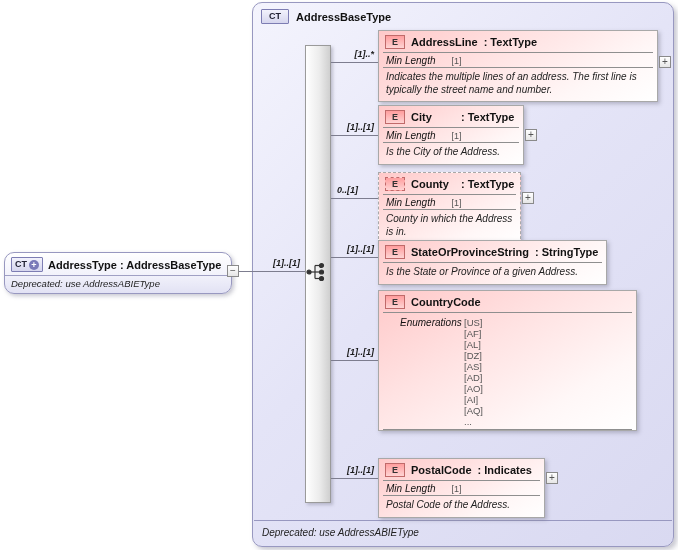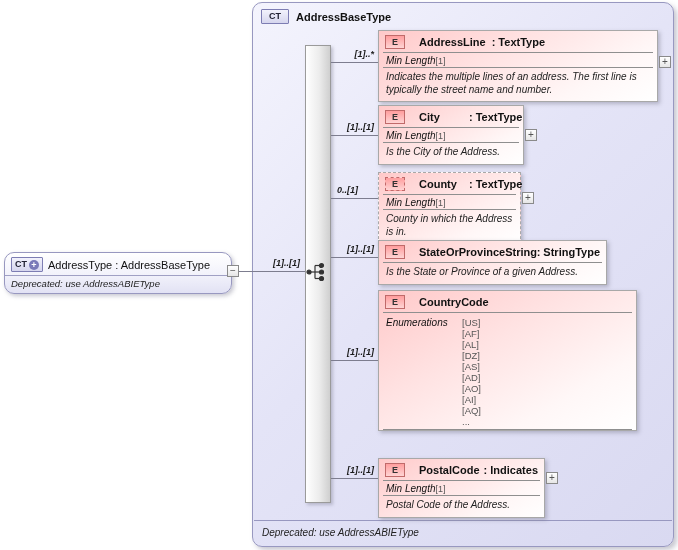--- a/index.html
+++ b/index.html
@@ -33,21 +33,21 @@
   .container-note { position:absolute; left:9px; bottom:8px; font-style:italic; font-size:10px; color:#222; }
 
   
   .root-box {
     position:absolute; left:4px; top:252px; width:226px; height:40px;
     border:1px solid var(--container-border); border-radius:10px;
     background:linear-gradient(#ffffff 0%, #f2f2fb 55%, #e2e2f4 100%);
     box-shadow:2px 2px 4px rgba(130,130,150,.45);
   }
   .root-title-row { display:flex; align-items:center; gap:5px; padding:4px 6px 3px; border-bottom:1px solid #a0a0c4; }
-  .root-title { font-weight:normal; font-size:11px; white-space:nowrap; }
+  .root-title { font-weight:bold; font-size:11px; white-space:nowrap; }
   .root-note { padding:2px 6px; font-style:italic; font-size:9.5px; color:#222; }
 
   
   .toggle {
     position:absolute; width:12px; height:12px; box-sizing:border-box;
     border:1px solid #8a8a8a; background:linear-gradient(#ffffff,#e6e6e6);
     font-size:10px; line-height:10px; text-align:center; color:#555; cursor:pointer;
   }
 
   
@@ -75,28 +75,28 @@
   }
   .ebox.dashed { border-style:dashed; }
   .etitle { display:flex; align-items:center; gap:6px; padding:4px 6px 3px; }
   .badge-e {
     display:inline-block; width:18px; height:12px; line-height:12px; flex:none;
     text-align:center; font-size:9px; font-weight:bold; color:#333;
     border:1px solid var(--badge-e-border);
     background:linear-gradient(#ff9d9d,#ffd4d4);
   }
   .badge-e.dashed { border-style:dashed; }
-  .ename { font-weight:bold; font-size:11px; min-width:44px; white-space:nowrap;margin-left:8px; }
+  .ename { font-weight:bold; font-size:11px; min-width:44px; white-space:nowrap; }
   .etype { font-weight:bold; font-size:11px; white-space:nowrap; }
   .sep { height:1px; background:#8f8f8f; margin:0 4px; }
-  .efacet { display:flex; align-items:baseline; padding:2px 7px 1px; }
+  .efacet { display:flex; align-items:baseline; gap:16px; padding:2px 7px 1px; }
   .flabel { font-style:italic; font-size:10px; color:#111; }
   .fvalue { font-size:9px; color:#555; }
   .edesc { font-style:italic; font-size:10px; color:#222; padding:3px 7px 5px; line-height:1.25; }
-  .eenum { display:flex; padding:4px 7px 2px;gap:12px; }
+  .eenum { display:flex; padding:4px 21px 2px; }
   .enum-label { font-style:italic; font-size:10px; width:64px; flex:none; }
   .enum-values span { display:block; font-size:9.5px; color:#555; line-height:11px; }
 </style>
 </head>
 <body>
 
 <div id="stage">
 
   <div class="big-container">
     <div class="ct-header">

